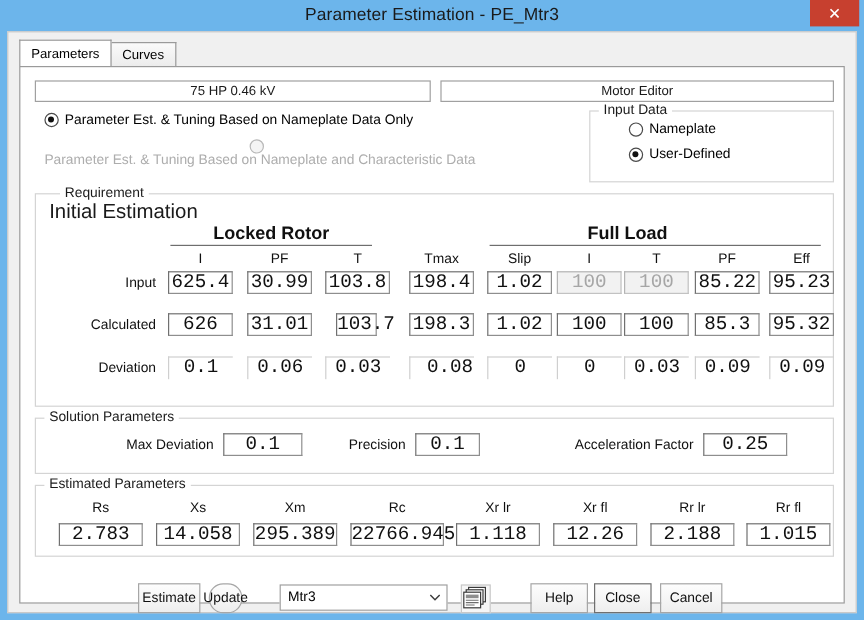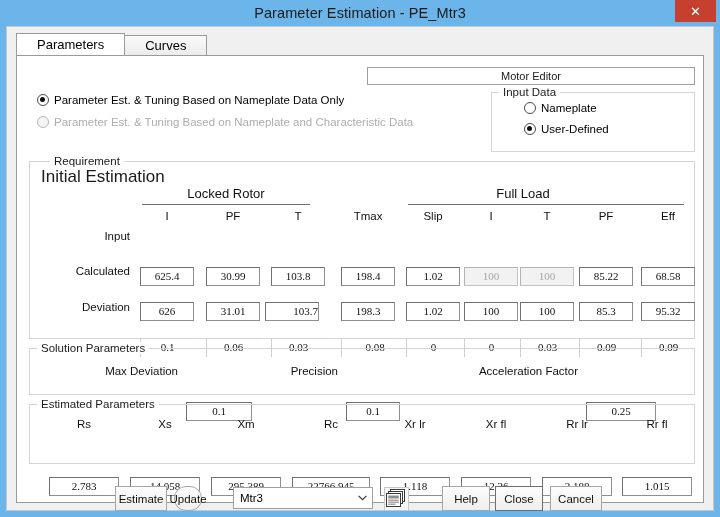--- a/index.html
+++ b/index.html
@@ -68,22 +68,22 @@
     left: 9px;
     top: 7px;
     height: 21px;
     display: flex;
     align-items: flex-end;
     z-index: 5;
   }
   .tab {
     height: 20px;
     line-height: 20px;
-    padding: 0 20px;
-    font-size: 13px;
+    padding: 0 9px;
+    font-size: 11px;
     border: 1px solid #9a9a9a;
     border-bottom: none;
     background: linear-gradient(to bottom,#fafafa 0%, #ececec 100%);
     margin-right: -1px;
     cursor: default;
     box-sizing: border-box;
   }
   .tab.active {
     background: #ffffff;
     height: 22px;
@@ -137,21 +137,21 @@
     position: absolute;
     left: 2.2px; top: 2.2px;
     width: 5.2px; height: 5.2px;
     border-radius: 50%;
     background: #101010;
   }
   .radio.disabled {
     border-color: #b8b8b8;
     background: #f4f4f4;
   }
-  .radio-row.disabled { color: #adadad; }
+  .radio-row.disabled { color: #adadad; flex-direction: column; }
 
   
   .group {
     position: absolute;
     border: 1px solid #d4d4d4;
     box-sizing: border-box;
   }
   .group > .legend {
     position: absolute;
     top: -7px;
@@ -174,26 +174,25 @@
 
   
   .tbox {
     position: absolute;
     height: 19px;
     border: 1px solid #8e8e8e;
     border-top-color: #707070;
     border-left-color: #707070;
     background: #ffffff;
     box-sizing: border-box;
-    font-size: 11px;
+    font-size: 16px;
     line-height: 17px;
     text-align: center;
     color: #101010;
-    font-family: Liberation Serif, serif;
-    margin-top: 41px;
+    font-family: Liberation Mono, monospace;
   }
   .tbox.disabled {
     background: #f2f2f2;
     color: #a6a6a6;
     border-color: #c2c2c2;
     border-top-color: #b4b4b4;
     border-left-color: #b4b4b4;
   }
   .tbox.flat {
     border: none;
@@ -214,23 +213,24 @@
     text-align: right;
     color: #101010;
   }
   .hrule {
     position: absolute;
     height: 0;
     border-top: 1px solid #6e6e6e;
   }
   .grouptitle {
     position: absolute;
-    font-size: 13px;
+    font-size: 15px;
     text-align: center;
     color: #101010;
+    font-weight: bold;
   }
 
   
   .btn {
     position: absolute;
     height: 25px;
     border: 1px solid #a6a6a6;
     background: linear-gradient(to bottom, #fdfdfd 0%, #eeeeee 100%);
     box-sizing: border-box;
     font-size: 11.5px;
@@ -288,20 +288,21 @@
 
   <div id="client">
 
     <div id="tabstrip">
       <div class="tab active">Parameters</div>
       <div class="tab">Curves</div>
     </div>
 
     <div id="tabpanel">
 
+      <div class="readonly-bar" style="left:12px; top:11px; width:330px;">75 HP   0.46 kV</div>
       <div class="readonly-bar" style="left:350px; top:11px; width:328px;">Motor Editor</div>
 
       <div class="radio-row" style="left:20px; top:38px;">
         <span class="radio checked"></span>
         <span>Parameter Est. &amp; Tuning Based on Nameplate Data Only</span>
       </div>
       <div class="radio-row disabled" style="left:20px; top:60px;">
         <span class="radio disabled"></span>
         <span>Parameter Est. &amp; Tuning Based on Nameplate and Characteristic Data</span>
       </div>
@@ -340,26 +341,26 @@
 
         <div class="rowlabel" style="left:24px; top:68px; width:76px;">Input</div>
         <div class="tbox" style="left:110px; top:64px; width:54px;">625.4</div>
         <div class="tbox" style="left:176px; top:64px; width:54px;">30.99</div>
         <div class="tbox" style="left:241px; top:64px; width:54px;">103.8</div>
         <div class="tbox" style="left:311px; top:64px; width:54px;">198.4</div>
         <div class="tbox" style="left:376px; top:64px; width:54px;">1.02</div>
         <div class="tbox disabled" style="left:434px; top:64px; width:54px;">100</div>
         <div class="tbox disabled" style="left:490px; top:64px; width:54px;">100</div>
         <div class="tbox" style="left:549px; top:64px; width:54px;">85.22</div>
-        <div class="tbox" style="left:611px; top:64px; width:54px;">68.58</div>
+        <div class="tbox" style="left:611px; top:64px; width:54px;">95.23</div>
 
         <div class="rowlabel" style="left:14px; top:103px; width:86px;">Calculated</div>
         <div class="tbox" style="left:110px; top:99px; width:54px;">626</div>
         <div class="tbox" style="left:176px; top:99px; width:54px;">31.01</div>
-        <div class="tbox" style="left:235px; top:99px; width:54px;text-align:right;">103.7</div>
+        <div class="tbox" style="left:250px; top:99px; width:34px;text-align:right;">103.7</div>
         <div class="tbox" style="left:311px; top:99px; width:54px;">198.3</div>
         <div class="tbox" style="left:376px; top:99px; width:54px;">1.02</div>
         <div class="tbox" style="left:434px; top:99px; width:54px;">100</div>
         <div class="tbox" style="left:490px; top:99px; width:54px;">100</div>
         <div class="tbox" style="left:549px; top:99px; width:54px;">85.3</div>
         <div class="tbox" style="left:611px; top:99px; width:54px;">95.32</div>
 
         <div class="rowlabel" style="left:18px; top:139px; width:82px;">Deviation</div>
         <div class="tbox flat" style="left:110px; top:135px; width:54px;">0.1</div>
         <div class="tbox flat" style="left:176px; top:135px; width:54px;">0.06</div>

